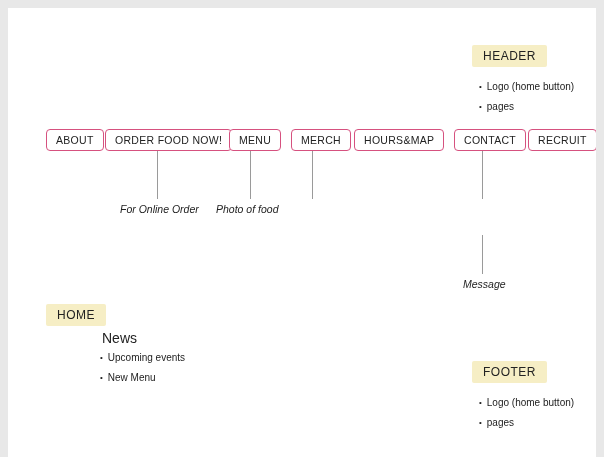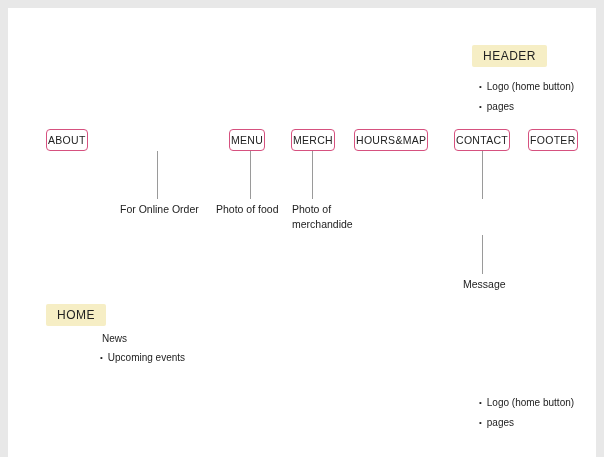--- a/index.html
+++ b/index.html
@@ -27,75 +27,78 @@
     font-size:12px;
     letter-spacing:.5px;
     border-radius:2px;
     white-space:nowrap;
   }
   .node{
     position:absolute;
     background:#fff;
     border:1px solid var(--box-border);
     border-radius:4px;
-    padding:4px 1px;
+    padding:4px 9px;
     font-size:10.5px;
     letter-spacing:.3px;
     white-space:nowrap;
   }
   .vline{
     position:absolute;
     width:1px;
     background:var(--connector);
   }
   .note{
     position:absolute;
     font-size:10.5px;
     line-height:15px;
     white-space:nowrap;
+    font-style:italic;
   }
   .note.wrap{white-space:normal;}
   .bullets{position:absolute;font-size:10px;line-height:15px;}
   .bullet{white-space:nowrap;}
   .bullet::before{content:"•";font-size:8px;margin-right:5px;position:relative;top:-1px;}
-  .news-title{position:absolute;font-size:10px;line-height:15px;}
+  .news-title{position:absolute;font-size:14px;line-height:15px;}
 </style>
 </head>
 <body>
 
 <div class="canvas">
 
   <div class="tag" style="left:460px;top:33px">HEADER</div>
   <div class="bullets" style="left:463px;top:63px">
     <div class="bullet">Logo (home button)</div>
     <div class="bullet">pages</div>
   </div>
 
   <div class="node" style="left:34px;top:117px">ABOUT</div>
+  <div class="node" style="left:93px;top:117px">ORDER FOOD NOW!</div>
   <div class="node" style="left:217px;top:117px">MENU</div>
   <div class="node" style="left:279px;top:117px">MERCH</div>
   <div class="node" style="left:442px;top:117px">CONTACT</div>
   <div class="node" style="left:342px;top:117px">HOURS&amp;MAP</div>
-  <div class="node" style="left:516px;top:117px">FOOTER</div>
+  <div class="node" style="left:516px;top:117px">RECRUIT</div>
 
   <div class="vline" style="left:145px;top:139px;height:48px"></div>
   <div class="vline" style="left:238px;top:139px;height:48px"></div>
   <div class="vline" style="left:300px;top:139px;height:48px"></div>
   <div class="vline" style="left:470px;top:139px;height:48px"></div>
   <div class="vline" style="left:470px;top:223px;height:39px"></div>
 
   <div class="note" style="left:108px;top:190px">For Online Order</div>
   <div class="note" style="left:204px;top:190px">Photo of food</div>
-  <div class="note wrap" style="left:280px;top:190px;width:64px">Photo of merchandide</div>
   <div class="note" style="left:451px;top:265px">Message</div>
 
   <div class="tag" style="left:34px;top:292px">HOME</div>
   <div class="news-title" style="left:90px;top:319px">News</div>
   <div class="bullets" style="left:84px;top:334px">
     <div class="bullet">Upcoming events</div>
+    <div class="bullet">New Menu</div>
   </div>
 
+  <div class="tag" style="left:460px;top:349px">FOOTER</div>
   <div class="bullets" style="left:463px;top:379px">
     <div class="bullet">Logo (home button)</div>
     <div class="bullet">pages</div>
   </div>
 
 </div>
 
 </body></html>

